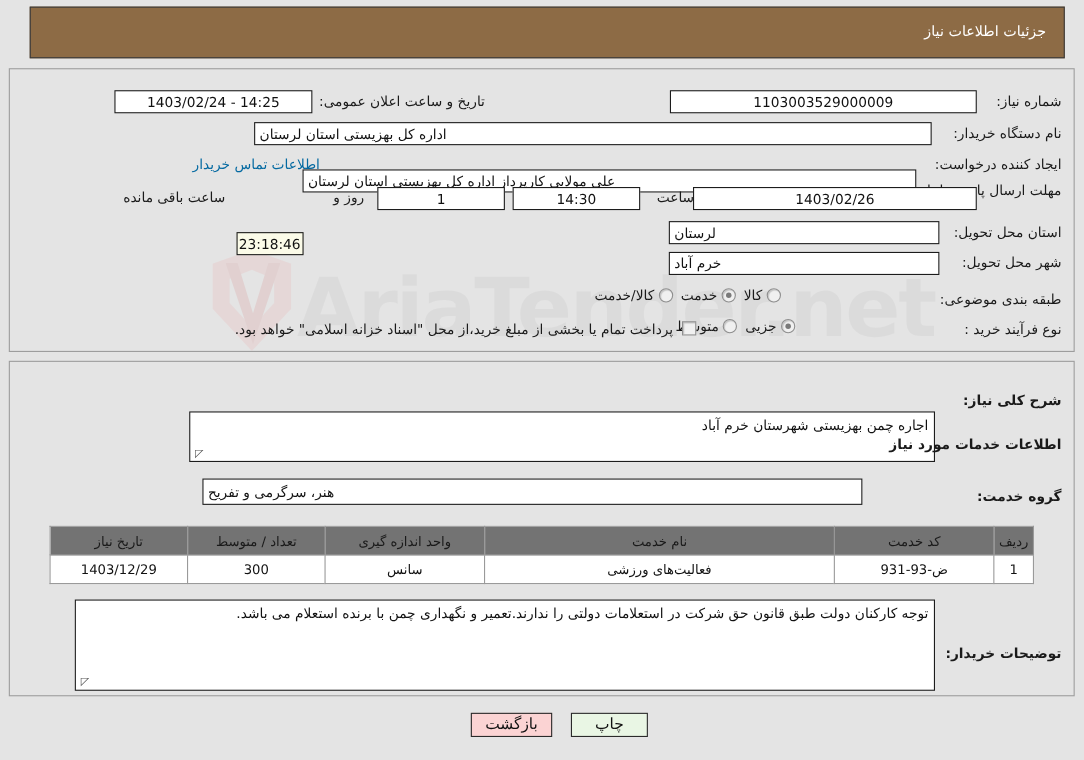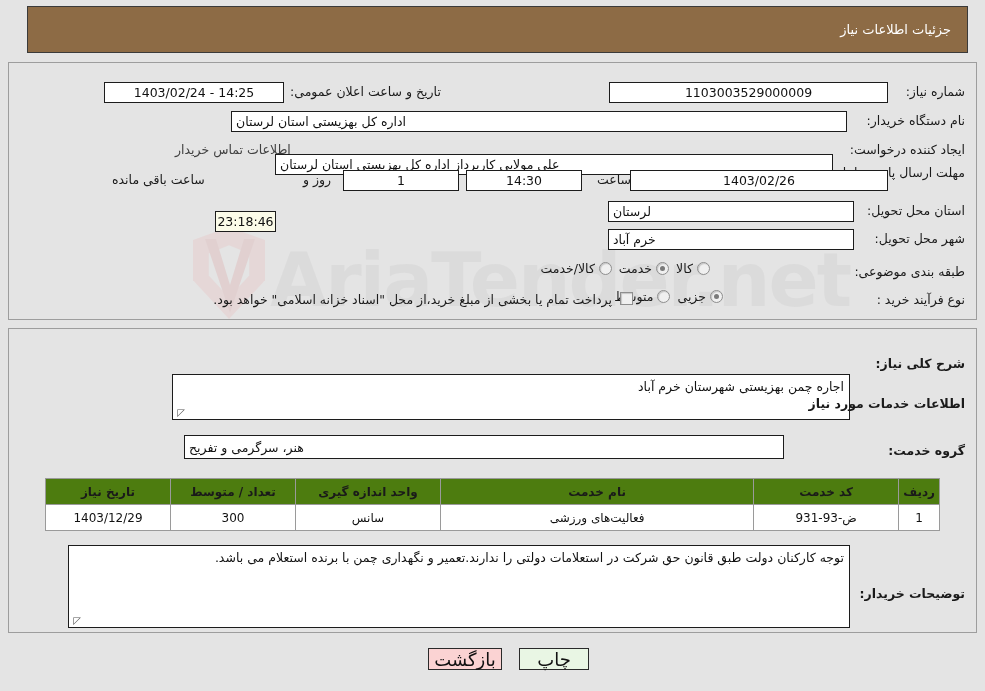--- a/index.html
+++ b/index.html
@@ -108,21 +108,21 @@
     white-space: nowrap;
     overflow: hidden;
     z-index: 6;
   }
   .fld.center { justify-content: center; }
   .fld.right  { justify-content: flex-end; }
   .fld.cream  { background: #fbfbe8; }
   .link {
     position: absolute;
     font-size: 12.5px;
-    color: #404040;
+    color: #0369a1;
     white-space: nowrap;
     cursor: pointer;
     z-index: 6;
   }
 
   
   .radio-group { position: absolute; display: flex; flex-direction: row; align-items: center; gap: 7px; z-index: 6; }
   .radio-item { display: flex; flex-direction: row; align-items: center; gap: 4px; font-size: 12.5px; color: #1a1a1a; white-space: nowrap; }
   .radio {
     width: 13px; height: 13px; border-radius: 50%;
@@ -176,43 +176,43 @@
   .tbl {
     position: absolute;
     top: 478px; left: 45px;
     width: 895px;
     border-collapse: collapse;
     font-size: 12px;
     z-index: 6;
     background: #fff;
   }
   .tbl th {
-    background: #4d7c0f;
+    background: #737373;
     border: 1px solid #9a9a9a;
     color: #1a1a1a;
-    font-weight: bold;
+    font-weight: normal;
     height: 26px;
     padding: 0 4px;
     text-align: center;
   }
   .tbl td {
     background: #ffffff;
     border: 1px solid #9a9a9a;
     color: #111111;
     height: 26px;
     padding: 0 4px;
     text-align: center;
   }
 
   
   .btn {
     position: absolute;
     height: 22px;
     border: 1px solid #2a2a2a;
-    font-size: 18px;
+    font-size: 14px;
     color: #111111;
     display: flex;
     align-items: center;
     justify-content: center;
     cursor: pointer;
     z-index: 6;
   }
   .btn-print { top: 648px; left: 519px; width: 70px; background: #e9f6e4; }
   .btn-back  { top: 648px; left: 428px; width: 74px; background: #fbd3d3; }
 </style>

